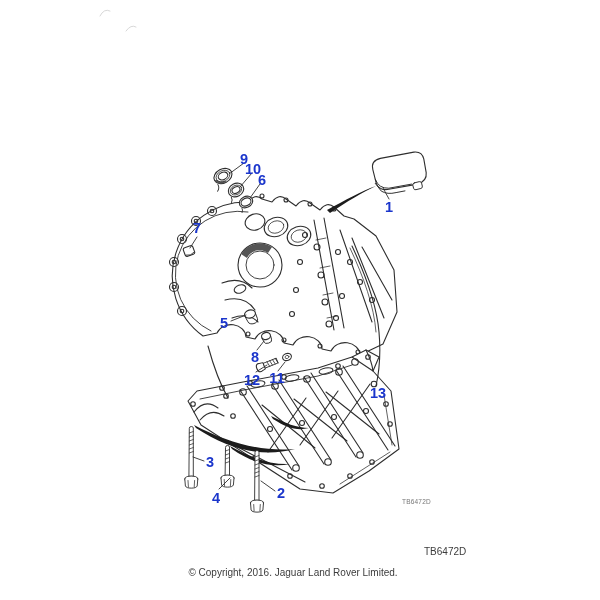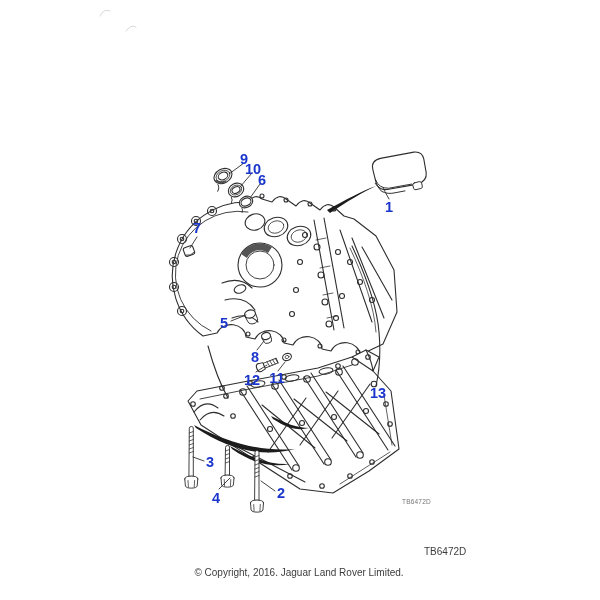--- a/index.html
+++ b/index.html
@@ -11,21 +11,21 @@
   svg .thin{stroke-width:0.75;}
   svg .mid{stroke-width:0.9;}
   svg .fillw{fill:#ffffff;}
   svg .dark{fill:#1c1c1c;stroke:none;}
   svg .shade{fill:#555555;stroke:none;}
   svg .faint{stroke:#d8d8d8;stroke-width:1;}
   text.callout{font-family:"Liberation Sans",sans-serif;font-size:14.5px;font-weight:bold;
     fill:var(--accent,#1b36cc);text-anchor:middle;stroke:none;}
   .code-small{position:absolute;left:402px;top:498px;font-size:6.5px;color:#777;letter-spacing:.2px;}
   .code-caption{position:absolute;left:424px;top:546px;font-size:10px;color:#3c3c3c;}
-  .copyright{position:absolute;left:9px;top:567px;width:580px;text-align:center;
+  .copyright{position:absolute;left:3px;top:567px;width:580px;text-align:center;
              font-size:10px;color:#3c3c3c;}
 </style>
 </head>
 <body>
 
 <div class="stage">
 
 <svg width="600" height="600" viewBox="0 0 600 600">
 
   <g>

